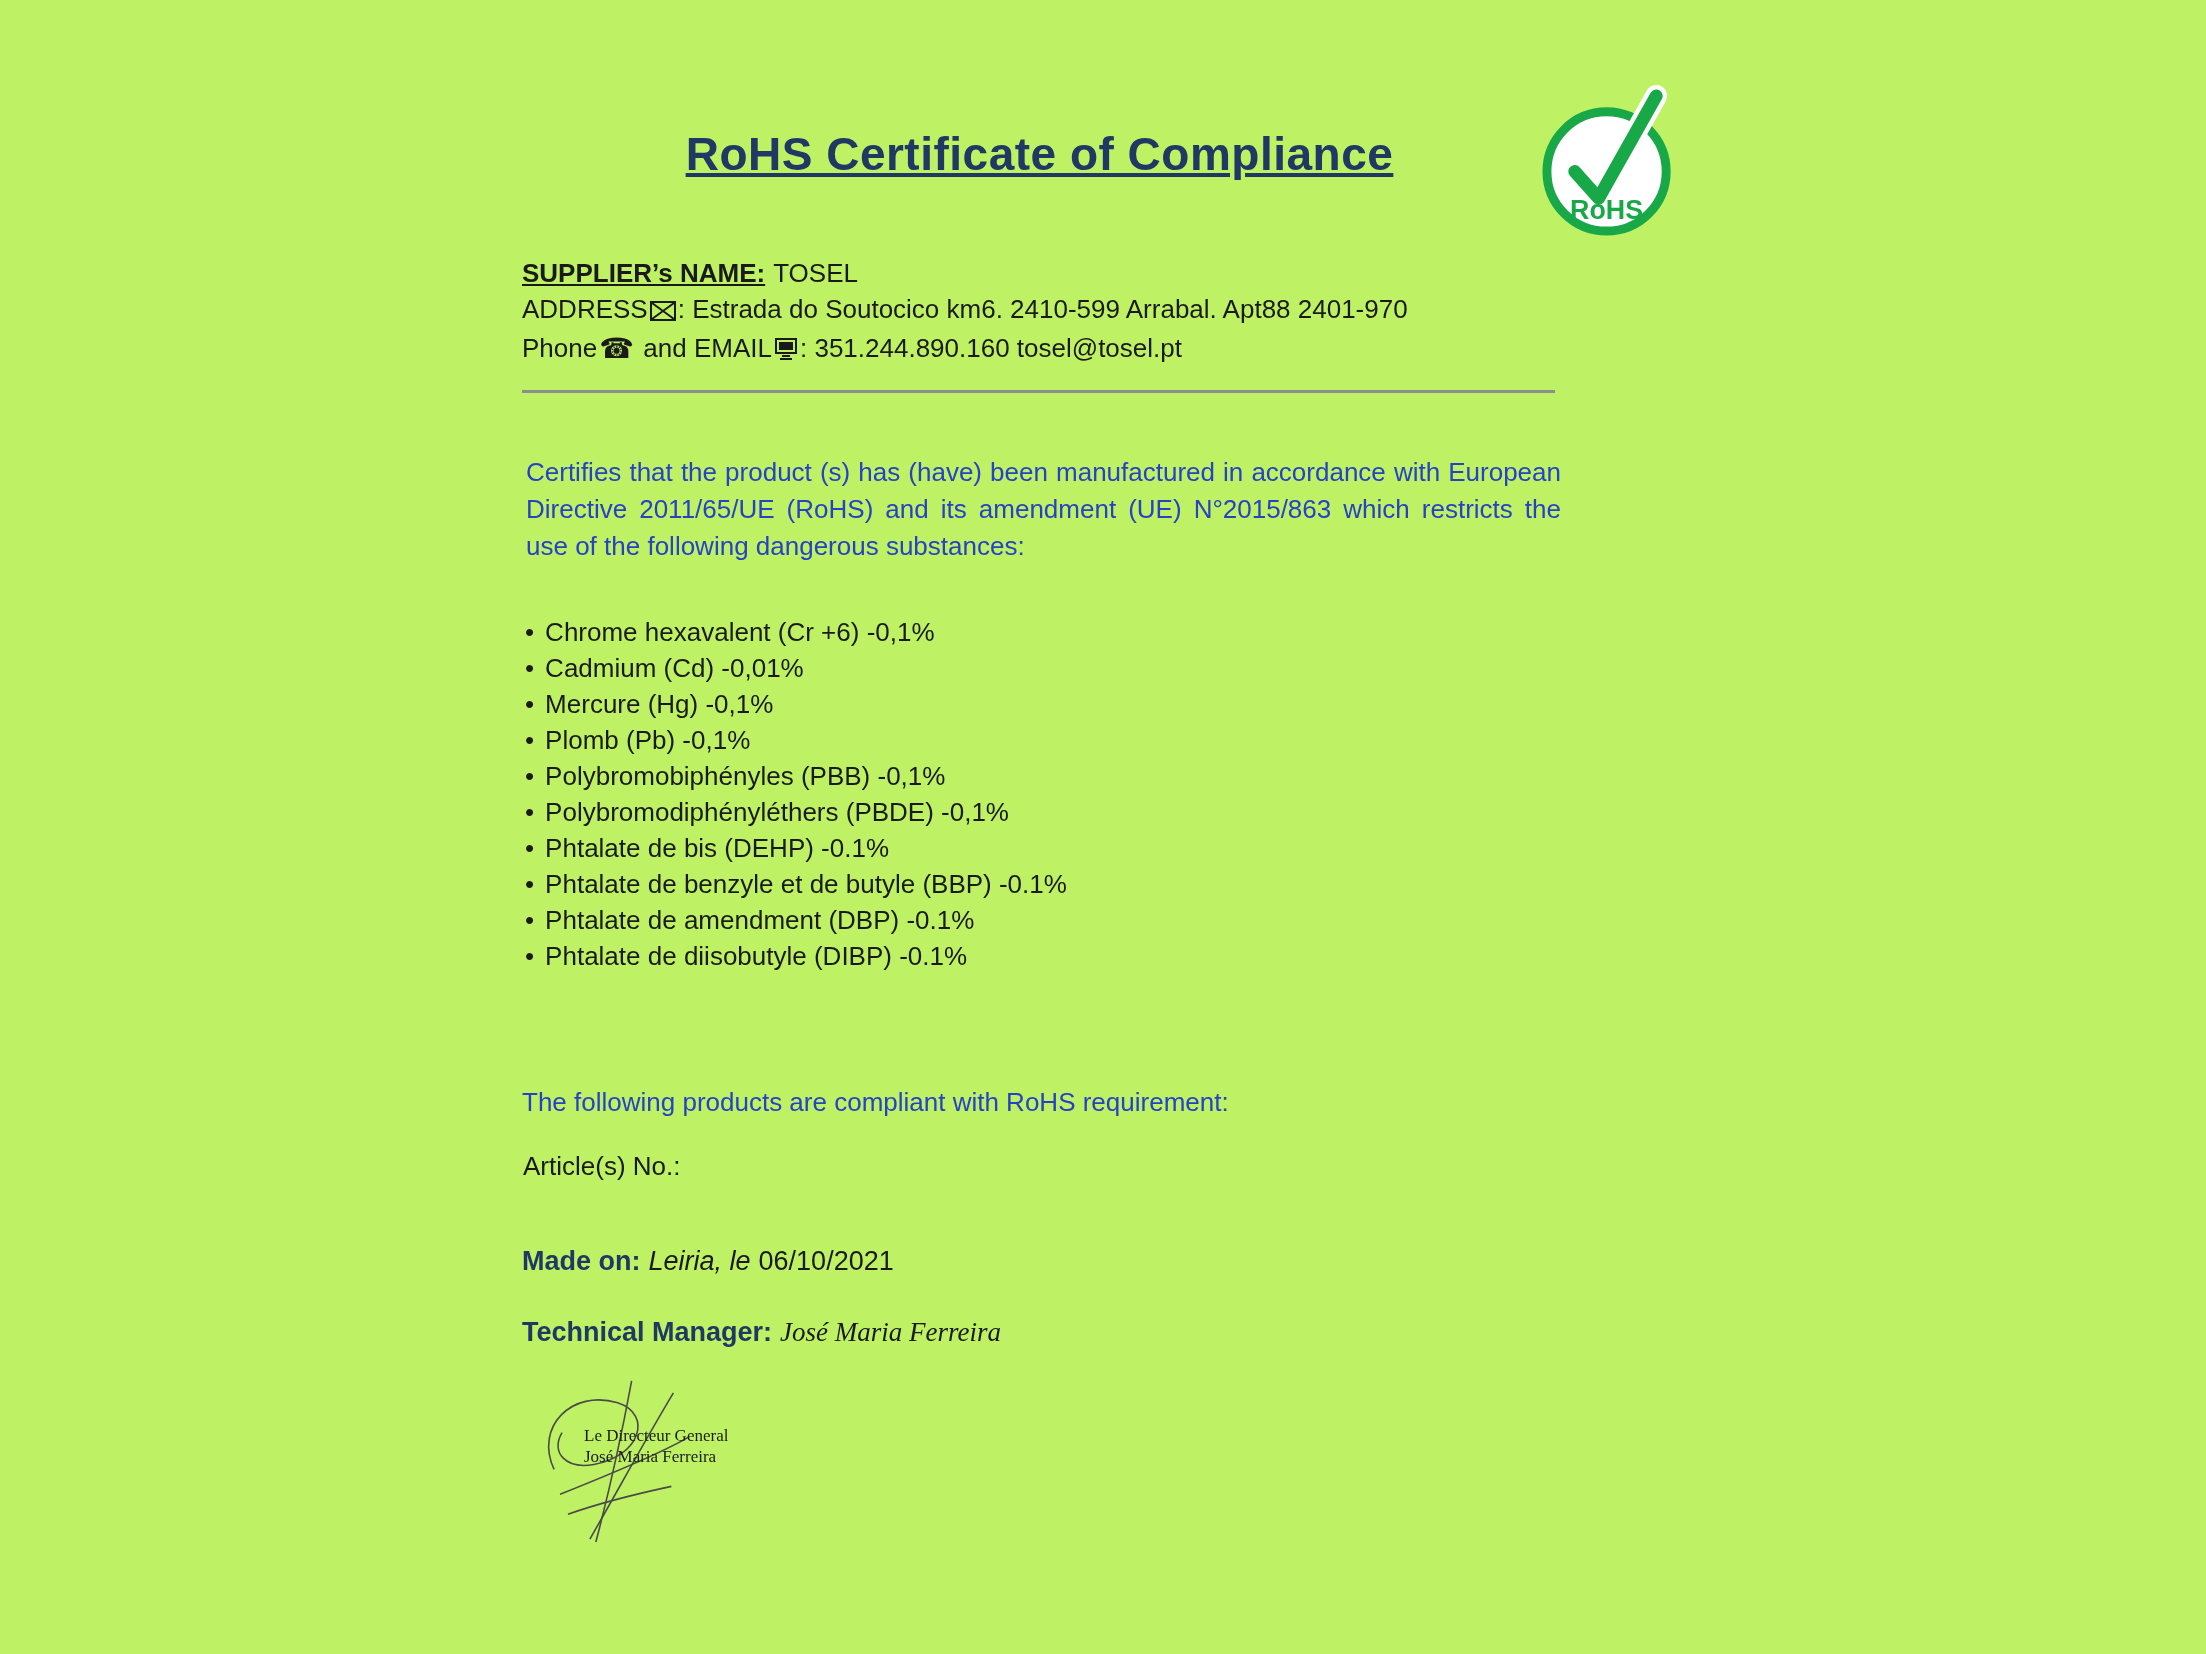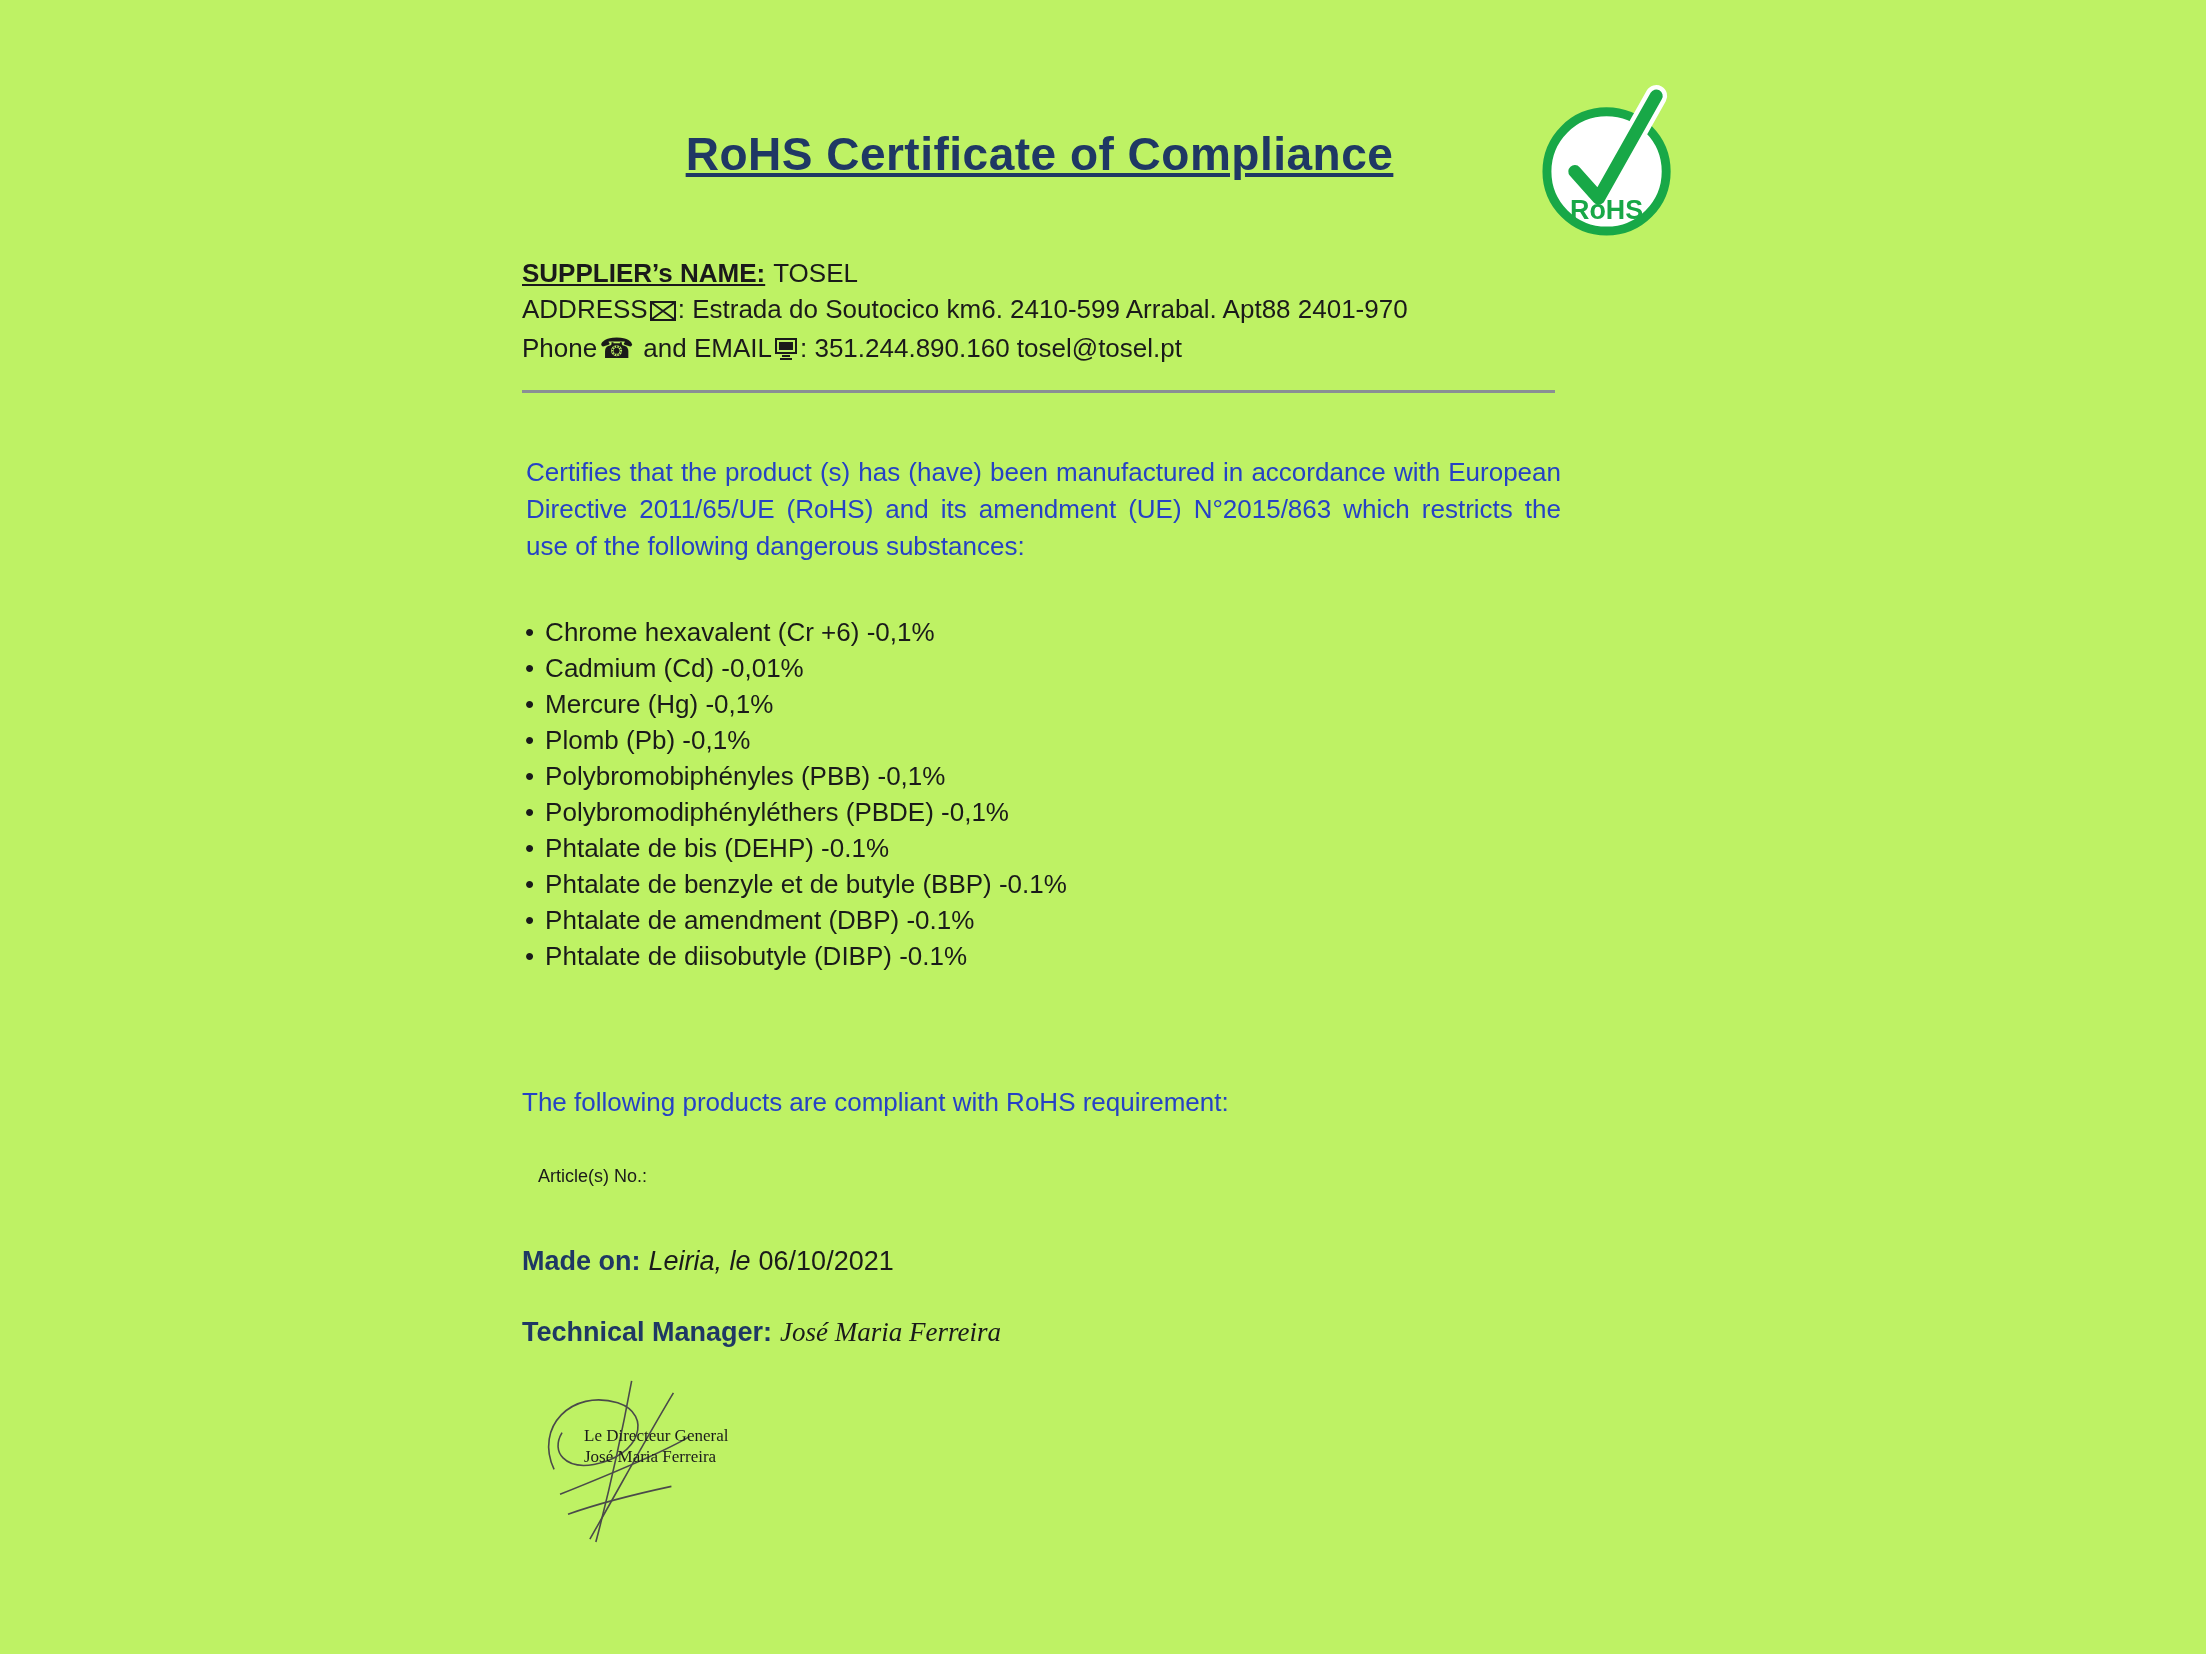--- a/index.html
+++ b/index.html
@@ -100,22 +100,22 @@
     top: 1087px;
     margin: 0;
     font-size: 26px;
     color: #2642C5;
     text-align: right;
   }
   .article-label {
     position: absolute;
     left: 522px;
     top: 1150px;
-    margin: 16px;
-    font-size: 18px;
+    margin: 1px;
+    font-size: 26px;
     color: #1a1a1a;
   }
 
   
   .made-on {
     position: absolute;
     left: 522px;
     top: 1246px;
     margin: 0;
     font-size: 27px;

